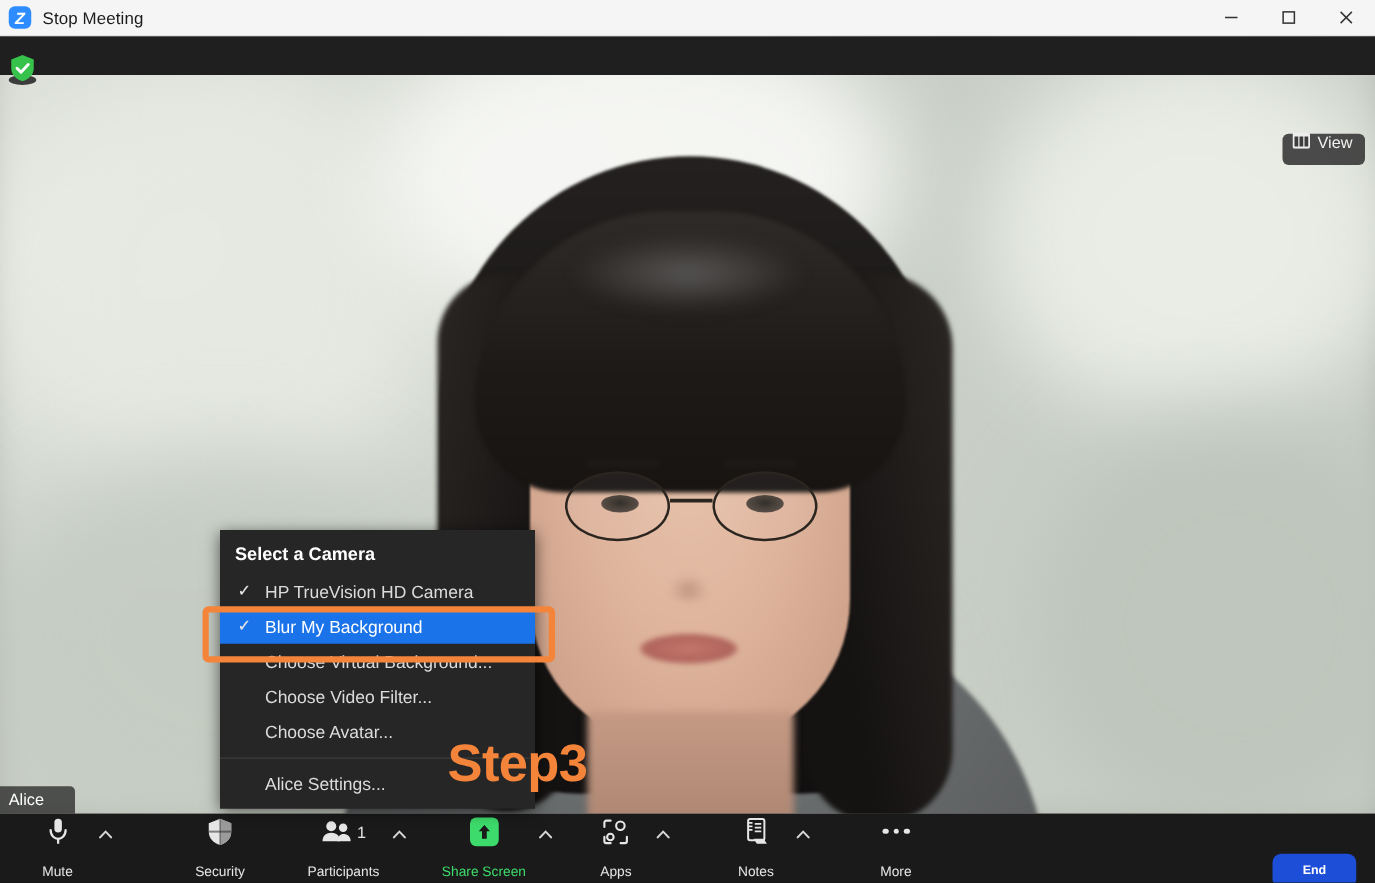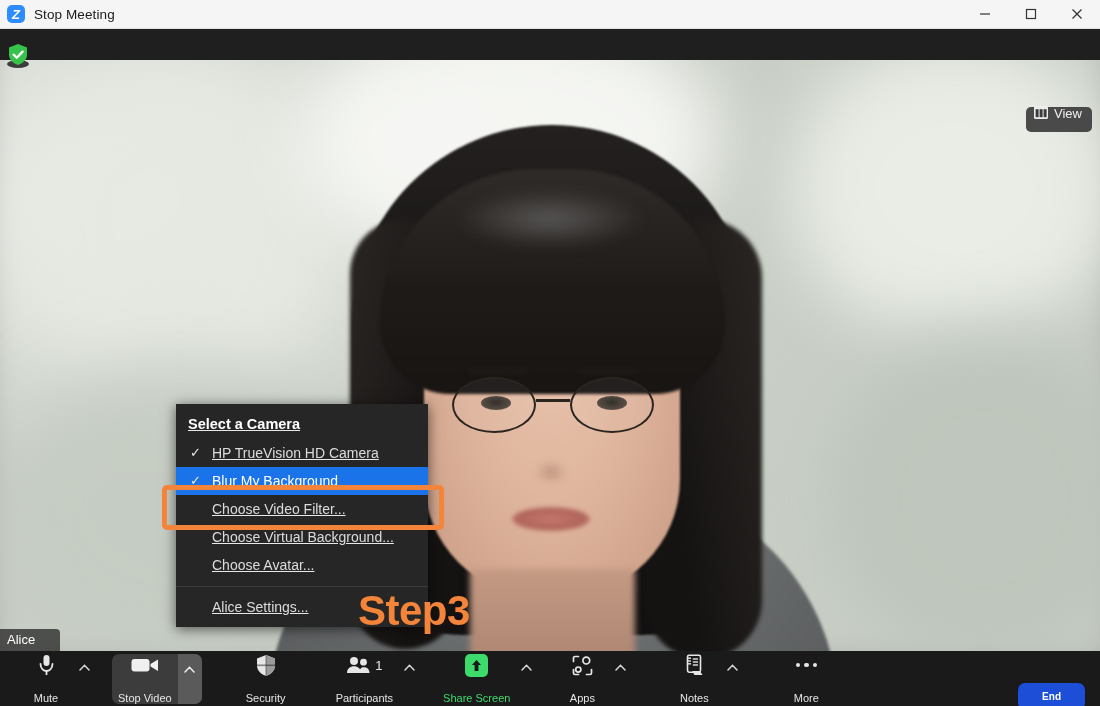--- a/index.html
+++ b/index.html
@@ -190,28 +190,27 @@
   .name-tag {
     position: absolute; left: 0; bottom: 0;
     background: rgba(30,30,30,.72);
     color: #fff; font-size: 13px;
     padding: 3px 25px 4px 7px;
     border-radius: 0 4px 0 0;
   }
 
   
   .ctx {
-    position: absolute; left: 176px; top: 404px;
+    position: absolute; left: 176px; top: 424px;
     width: 252px;
     background: #262626;
     color: #e8e8e8;
     padding: 8px 0 6px 0;
     box-shadow: 0 2px 12px rgba(0,0,0,.6);
     z-index: 20;
-    text-decoration: underline;
   }
   .ctx-header {
     font-size: 14.5px; font-weight: bold; color: #ffffff;
     padding: 4px 0 7px 12px;
   }
   .ctx-item {
     font-size: 14px; color: #dcdcdc;
     padding: 6px 10px 6px 36px;
     position: relative;
     white-space: nowrap;
@@ -390,25 +389,25 @@
       <span class="tick">✓</span>
       <span>HP TrueVision HD Camera</span>
     </div>
 
     <div class="ctx-item selected">
       <span class="tick">✓</span>
       <span>Blur My Background</span>
     </div>
 
     <div class="ctx-item">
+      <span>Choose Virtual Background...</span>
+    </div>
+
+    <div class="ctx-item">
       <span>Choose Video Filter...</span>
-    </div>
-
-    <div class="ctx-item">
-      <span>Choose Virtual Background...</span>
     </div>
 
     <div class="ctx-item">
       <span>Choose Avatar...</span>
     </div>
 
     <div class="ctx-sep"></div>
 
     <div class="ctx-item">
       <span>Alice Settings...</span>
@@ -434,36 +433,20 @@
       </div>
       <div class="caret">
         <svg width="11" height="7" viewBox="0 0 11 7">
             <path d="M1 6 L5.5 1.3 L10 6" fill="none" stroke="currentColor" stroke-width="1.5" stroke-linecap="round"></path>
           </svg>
       </div>
     </div>
 
     <div class="sp"></div>
 
-    <div class="grp active">
-      <div class="tb-item">
-        <div class="ic">
-          <svg width="28" height="18" viewBox="0 0 28 18">
-            <rect x="0.5" y="3" width="18" height="12.5" rx="3" fill="#f0f0f0"></rect>
-            <path d="M19.5 8 L27 3.5 V15 L19.5 10.5 Z" fill="#f0f0f0"></path>
-          </svg>
-        </div>
-        <div class="lb">Stop Video</div>
-      </div>
-      <div class="caret">
-        <svg width="11" height="7" viewBox="0 0 11 7">
-            <path d="M1 6 L5.5 1.3 L10 6" fill="none" stroke="#f0f0f0" stroke-width="1.5" stroke-linecap="round"></path>
-          </svg>
-      </div>
-    </div>
 
     <div class="sp"></div>
     <div class="sp"></div>
 
     <div class="tb-item">
       <div class="ic">
         <svg width="20" height="23" viewBox="0 0 20 23">
           <path d="M10 1 L19 4.5 V11.5 C19 17 14.5 20.5 10 22 C5.5 20.5 1 17 1 11.5 V4.5 Z" fill="#e6e6e6"></path>
           <path d="M10 1 L19 4.5 V11.5 C19 17 14.5 20.5 10 22 Z" fill="#9b9b9b"></path>
           <rect x="1" y="10.5" width="18" height="1.6" fill="#2b2b2b" opacity=".55"></rect>

